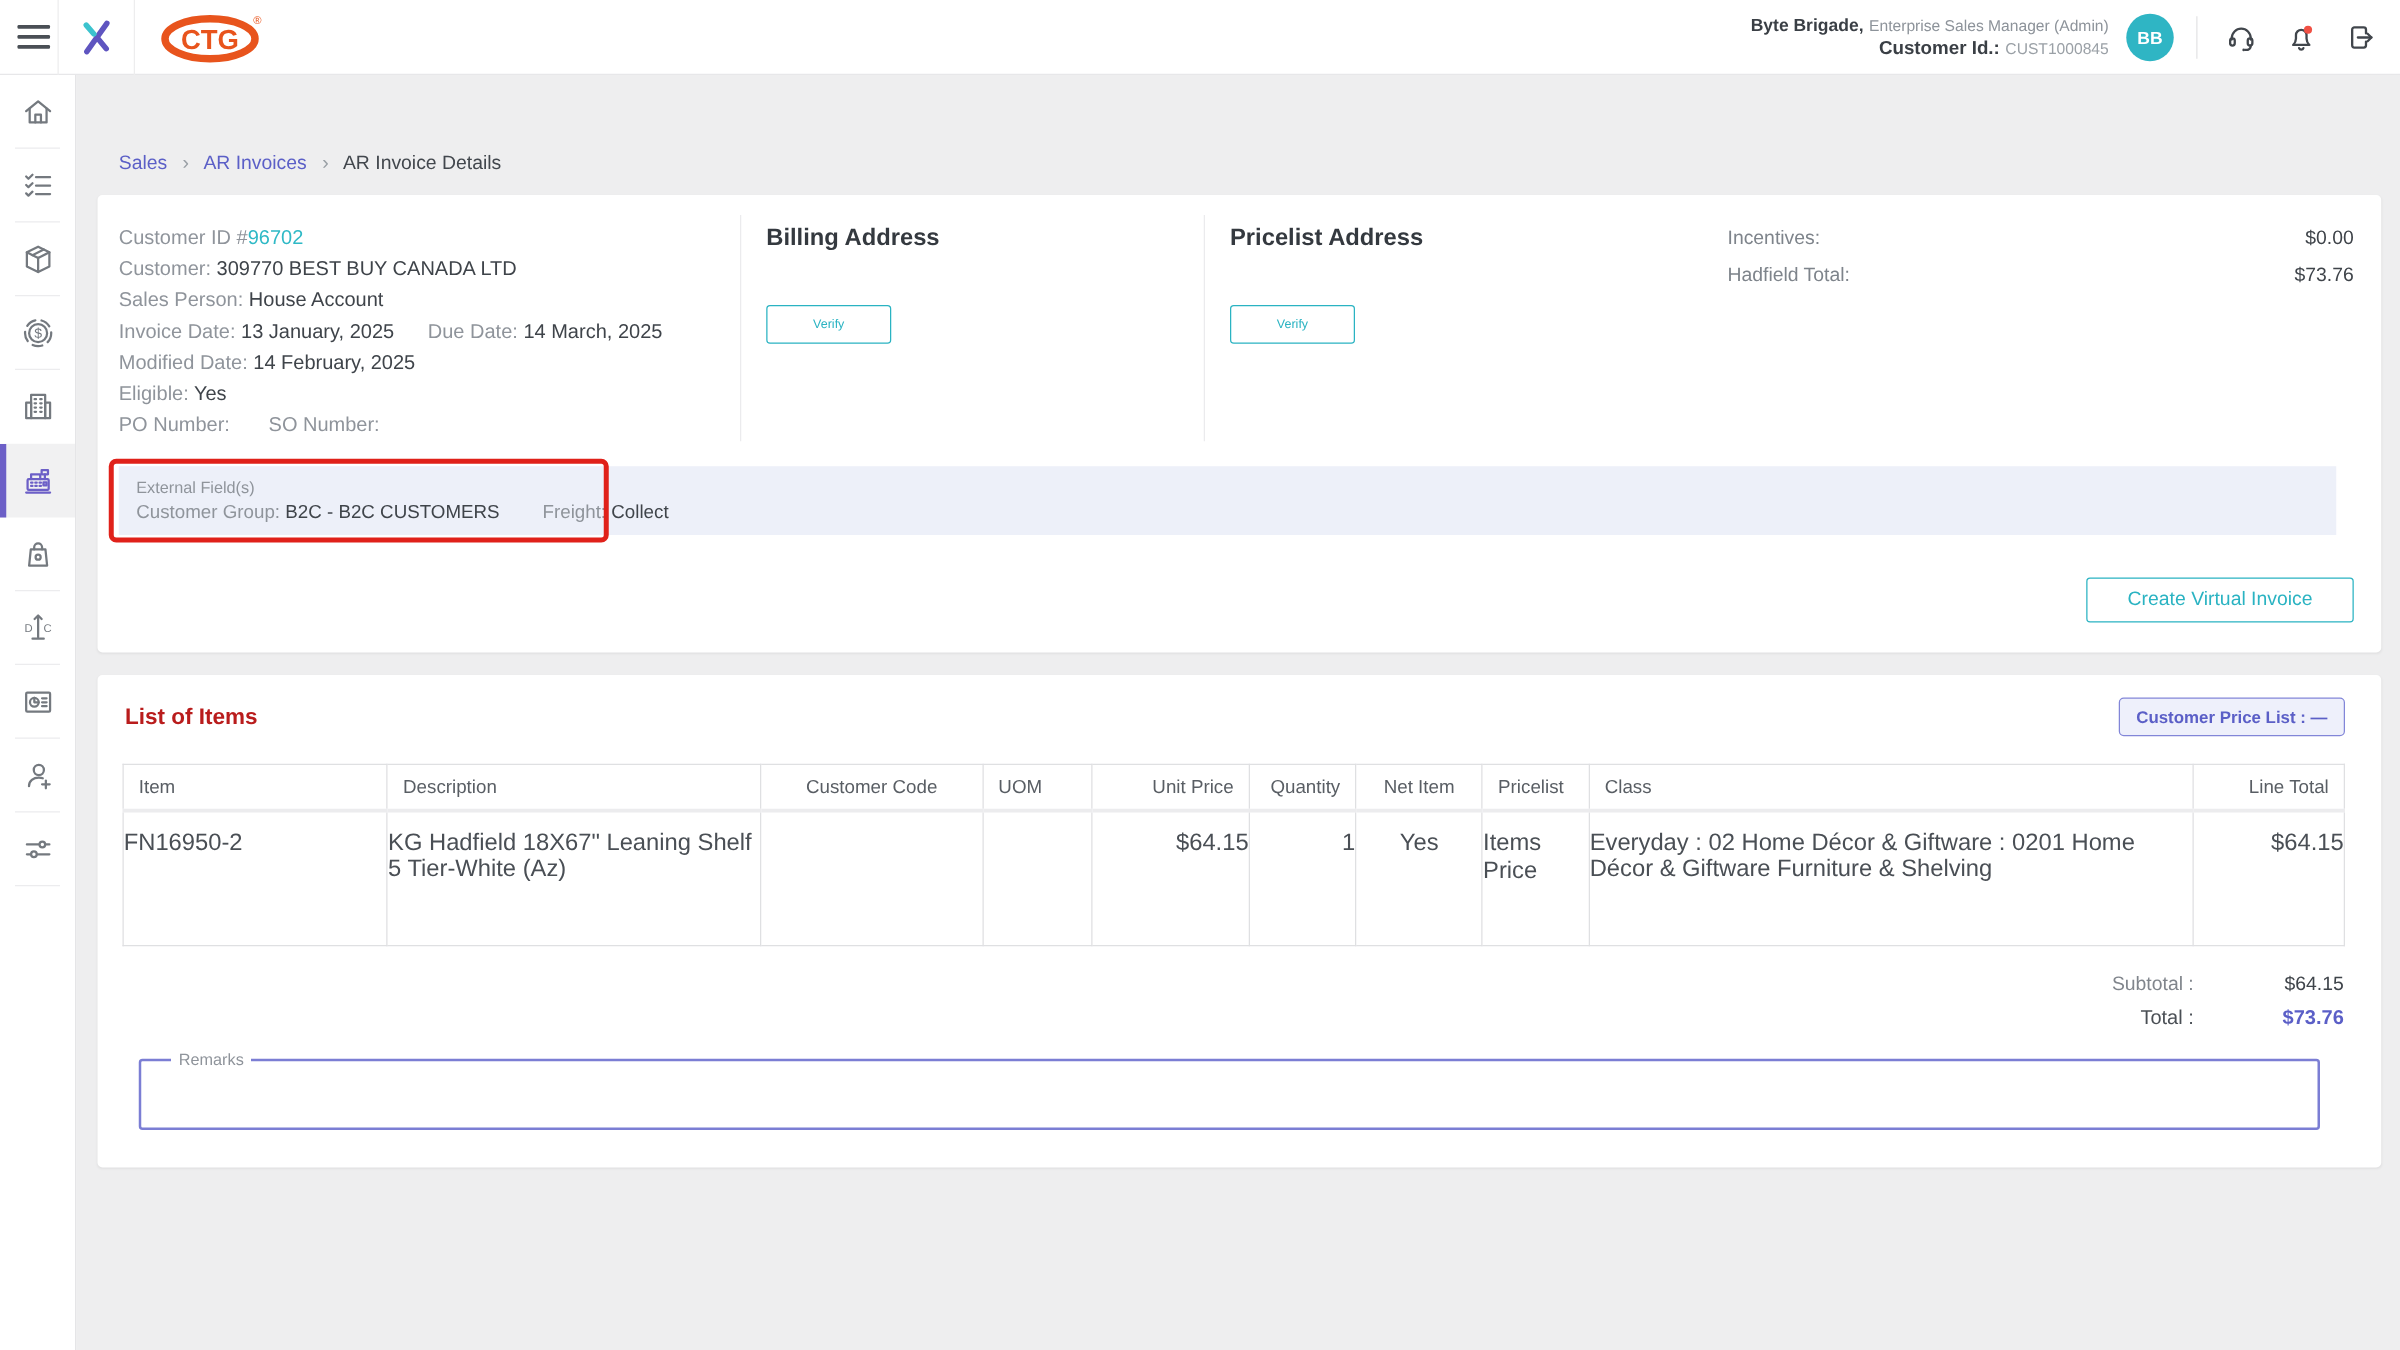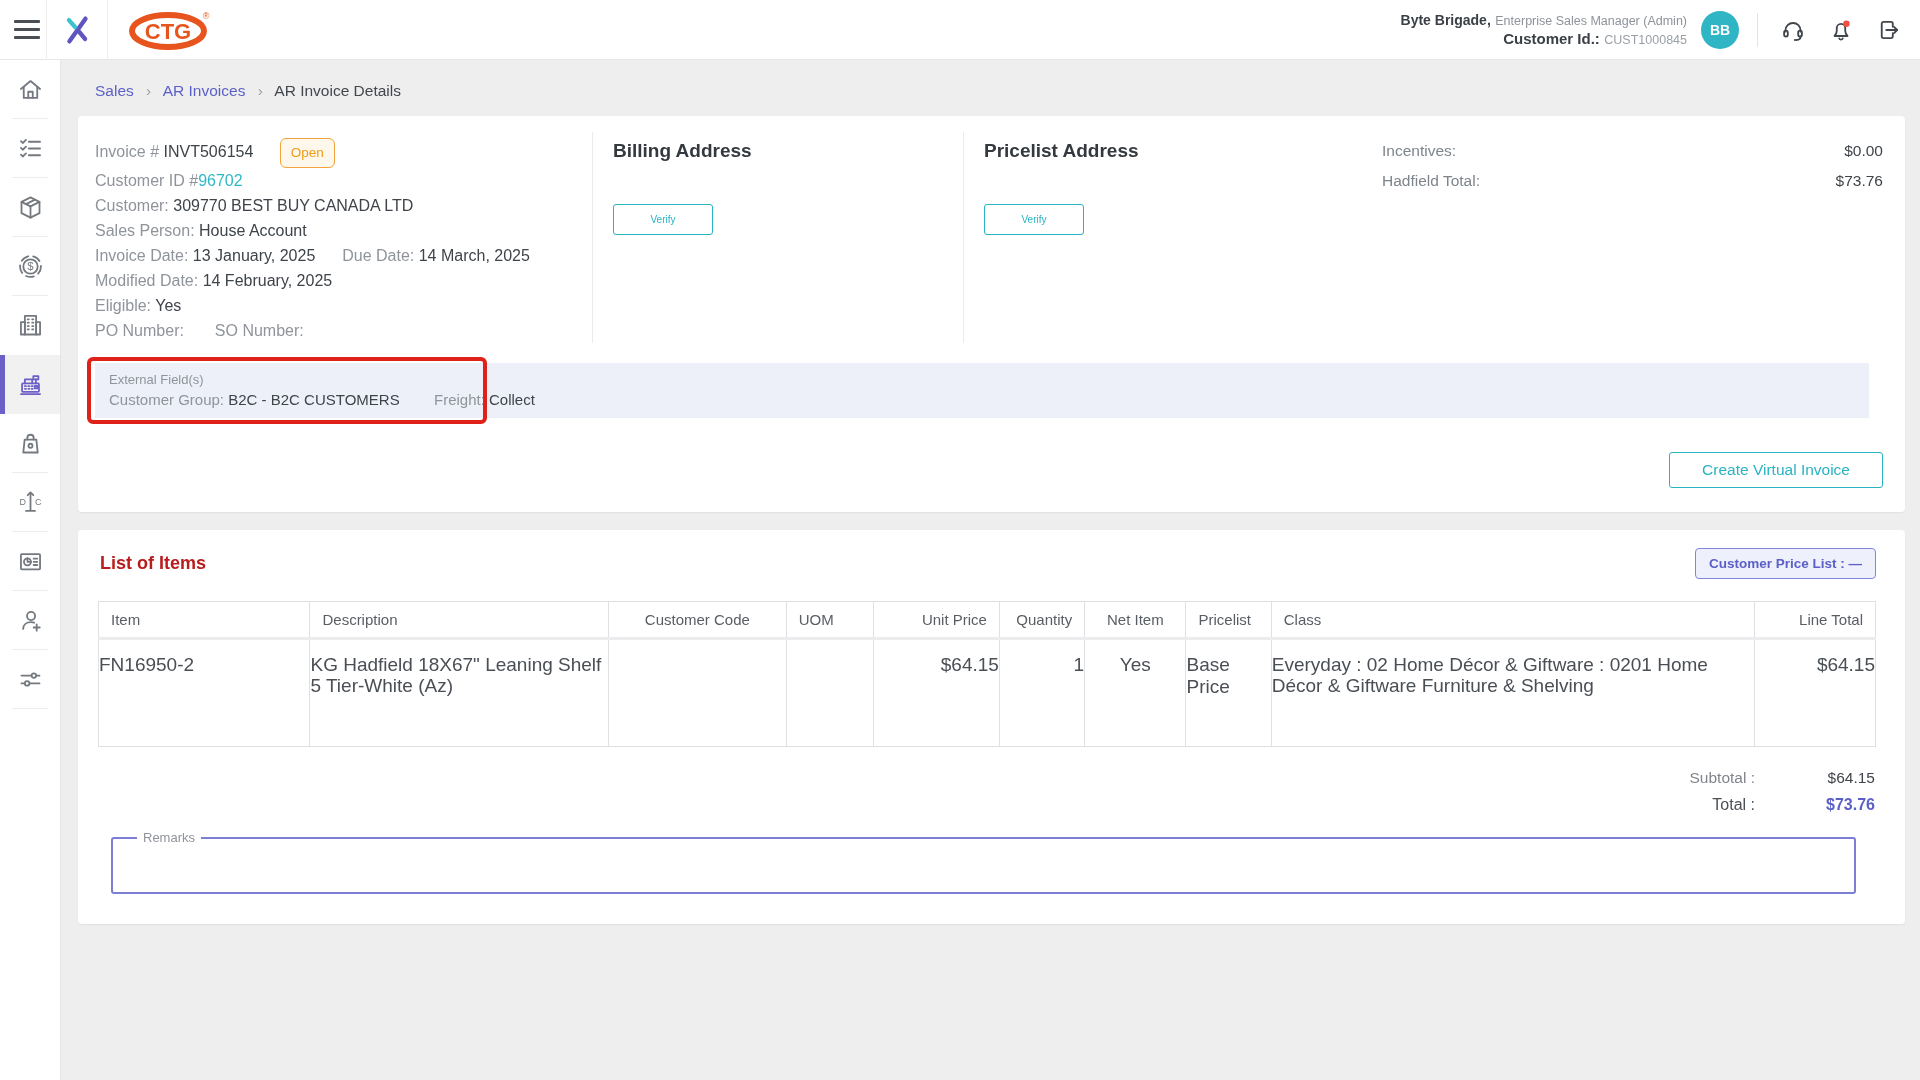--- a/index.html
+++ b/index.html
@@ -28,21 +28,21 @@
     color:#41464c; cursor:pointer; position:relative; }
 
   
   .body-row { display:flex; height:1020px; }
   .sidebar { width:61px; background:#fff; border-right:1px solid #e5e5e7; flex:none; }
   .side-item { height:59px; display:flex; align-items:center; justify-content:center;
     color:#74797f; position:relative; cursor:pointer; }
   .side-item.divider::after { content:""; position:absolute; bottom:0; left:12px; right:12px;
     border-bottom:1px solid #ececee; }
   .side-item.active { background:#f1f1f2; color:#6c5fc7; box-shadow:inset 5px 0 0 #6c5fc7; }
-  .main { flex:1; overflow:hidden; }
+  .main { flex:1; overflow:hidden;margin-top:40px; }
 
   .breadcrumb { padding:22px 34px 16px; font-size:15.5px; }
   .crumb-link { color:#5b5fc7; cursor:pointer; }
   .crumb-sep { color:#9aa0a6; margin:0 8px; }
   .crumb-current { color:#42474d; }
 
   .card { background:#fff; border-radius:4px; box-shadow:0 1px 2px rgba(0,0,0,.06); }
   .card1 { margin:0 15px 0 17px; padding:16px 22px 24px 17px; }
 
   
@@ -300,25 +300,20 @@
       <span class="crumb-link">Sales</span>
       <span class="crumb-sep">›</span>
       <span class="crumb-link">AR Invoices</span>
       <span class="crumb-sep">›</span>
       <span class="crumb-current">AR Invoice Details</span>
     </div>
 
     <div class="card card1">
       <div class="inv-top">
         <div class="inv-col1">
-          <p>
-            <span>Invoice #</span>
-            <span class="val">INVT506154</span>
-            <span class="status-badge">Open</span>
-          </p>
           <p>
             <span>Customer ID #</span><span class="link-teal">96702</span>
           </p>
           <p>
             <span>Customer:</span>
             <span class="val">309770 BEST BUY CANADA LTD</span>
           </p>
           <p>
             <span>Sales Person:</span>
             <span class="val">House Account</span>
@@ -421,21 +416,21 @@
         </thead>
         <tbody>
           <tr>
             <td class="ta-l pad-top">FN16950-2</td>
             <td class="ta-l desc-cell">KG Hadfield 18X67" Leaning Shelf 5 Tier-White (Az)</td>
             <td class="ta-c pad-top"></td>
             <td class="ta-l pad-top"></td>
             <td class="ta-r pad-top">$64.15</td>
             <td class="ta-r pad-top">1</td>
             <td class="ta-c pad-top">Yes</td>
-            <td class="ta-l pad-top">Base Price</td>
+            <td class="ta-l pad-top">Items Price</td>
             <td class="ta-l desc-cell pad-top">Everyday : 02 Home Décor &amp; Giftware : 0201 Home Décor &amp; Giftware Furniture &amp; Shelving</td>
             <td class="ta-r pad-top">$64.15</td>
           </tr>
         </tbody>
       </table>
 
       <div class="totals-block">
         <div class="totals-row">
           <span class="totals-label">Subtotal :</span>
           <span class="totals-value">$64.15</span>

